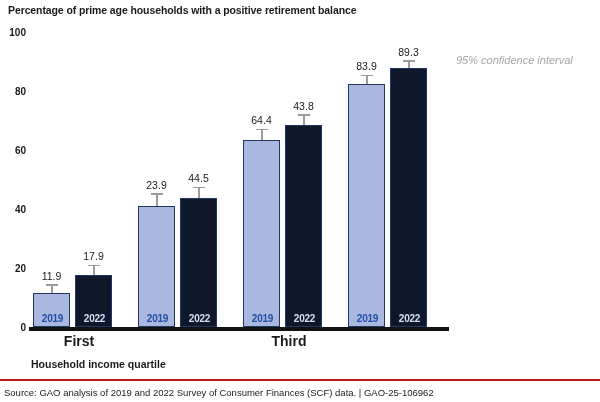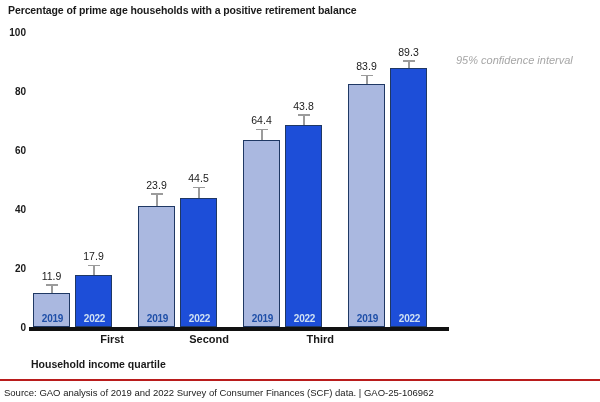--- a/index.html
+++ b/index.html
@@ -79,21 +79,21 @@
   }
   .bar {
     position: absolute;
     bottom: 0;
     left: 0;
     width: 37px;
     box-sizing: border-box;
     border: 1.4px solid #1f3864;
   }
   .bar.y2019 { background: #aab8e0; }
-  .bar.y2022 { background: #1d4ed8; }
+  .bar.y2022 { background: #0f172a; }
 
   .bar-year {
     position: absolute;
     bottom: 2px;
     left: 0;
     width: 37px;
     text-align: center;
     font-size: 10px;
     font-weight: bold;
     letter-spacing: -0.2px;
@@ -124,22 +124,22 @@
     width: 12px;
     height: 1.6px;
     background: #9b9b9b;
   }
 
   
   .cat-label {
     position: absolute;
     top: 311px;
     width: 90px;
-    text-align: right;
-    font-size: 11px;
+    text-align: center;
+    font-size: 14px;
     font-weight: bold;
     color: #1a1a1a;
   }
 
   
   #xaxis-title {
     position: absolute;
     left: 31px;
     top: 358px;
     font-size: 10.5px;
@@ -275,21 +275,20 @@
         <div class="errcap" style="bottom: 252.6px;"></div>
         <div class="bar y2022" style="height: 259px;">
           <div class="bar-year">2022</div>
         </div>
       </div>
     </div>
 
   </div>
 
   <div class="cat-label" style="left:34px;">First</div>
-  <div class="cat-label" style="left:139px;">Second</div>
   <div class="cat-label" style="left:244px;">Third</div>
 
 </div>
 
 <div id="xaxis-title">Household income quartile</div>
 
 <div id="ci-note">95% confidence interval</div>
 
 <div id="footer">
   <div id="source-text">Source: GAO analysis of 2019 and 2022 Survey of Consumer Finances (SCF) data.  |  GAO-25-106962</div>

